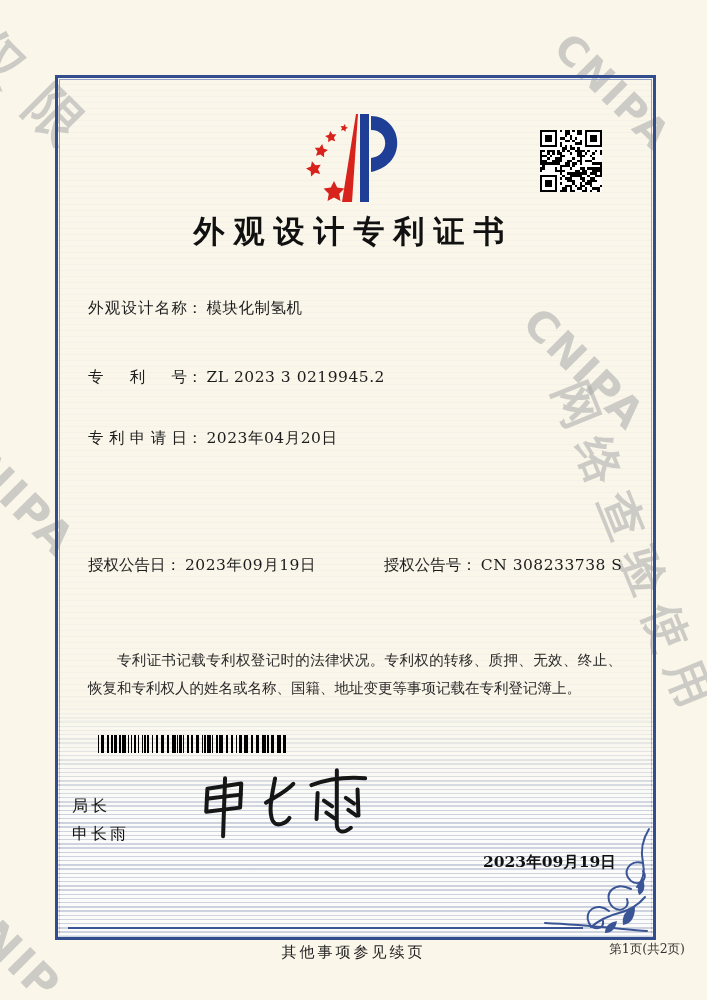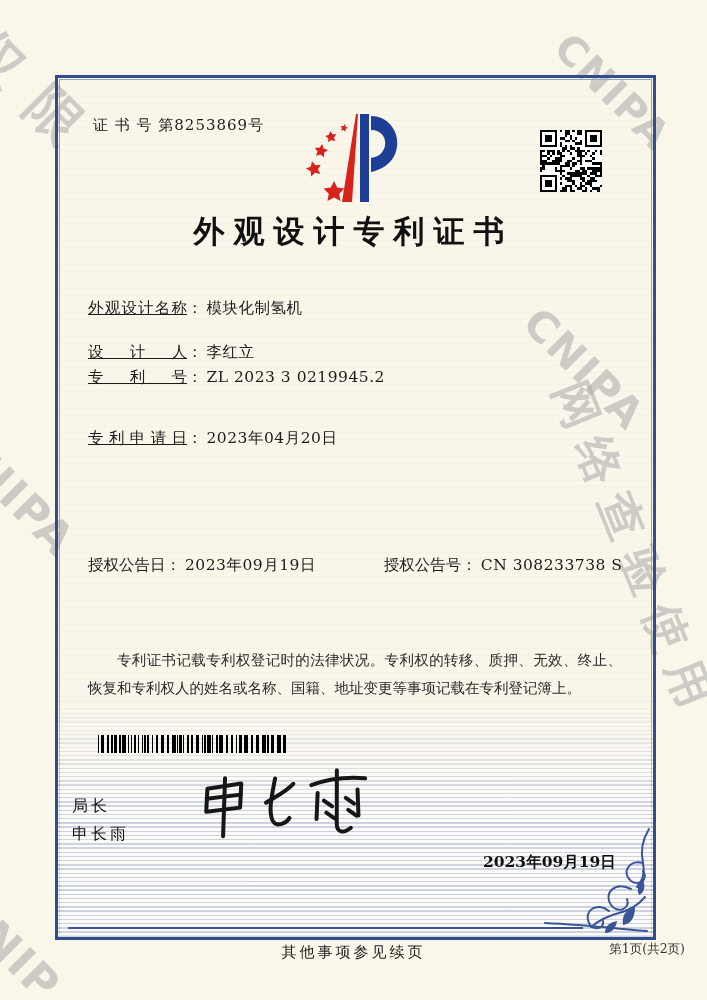--- a/index.html
+++ b/index.html
@@ -20,21 +20,21 @@
         background:repeating-linear-gradient(0deg, rgba(170,182,215,0.55) 0 1.4px, rgba(252,253,255,0.75) 1.4px 4.2px);
         -webkit-mask-image:linear-gradient(to bottom, transparent 0, rgba(0,0,0,.4) 20%, #000 50%);
         mask-image:linear-gradient(to bottom, transparent 0, rgba(0,0,0,.4) 20%, #000 50%);}
   #wave-line{position:absolute;left:10px;right:70px;bottom:8px;border-bottom:2px solid #3a5596;}
 
   
   #content{position:absolute;inset:0;z-index:3;color:#1c1c1c;}
   #cert-no{left:93px;top:116px;font-size:15px;letter-spacing:1px;}
   #title{left:0;top:211px;width:707px;text-align:center;font-size:31px;font-weight:bold;letter-spacing:9px;color:#111;}
   .frow{left:88px;font-size:15.5px;white-space:nowrap;}
-  .flabel{display:inline-block;width:99px;text-align:justify;text-align-last:justify;text-decoration:underline;}
+  .flabel{display:inline-block;width:99px;text-align:justify;text-align-last:justify;}
   .fcolon{display:inline-block;margin-right:4px;}
   .fvalue{letter-spacing:.5px;}
   .para{left:88px;width:534px;font-size:14.5px;line-height:1.95;text-indent:2em;color:#2a2a2a;text-align:justify;}
   .issuer-line{left:72px;font-family:"DejaVu Sans",sans-serif;font-size:16px;letter-spacing:3px;color:#111;}
   #sign-date{left:483px;top:852px;font-size:15.5px;font-weight:600;color:#111;}
   #page-indicator{left:55px;top:913px;width:630px;text-align:right;font-size:12.5px;color:#333;margin-top:28px;}
   #continuation{left:0;top:943px;width:707px;text-align:center;font-size:15px;color:#222;letter-spacing:3px;font-family:Liberation Mono, monospace;}
 </style>
 </head>
 <body>
@@ -67,24 +67,20 @@
       <g fill="#3a5596">
         <path d="M96,84 q-14,4 -12,18 q12,-2 12,-18 z"></path>
         <path d="M78,98 q-12,2 -12,12 q10,0 12,-12 z"></path>
         <path d="M104,56 q-8,8 -4,16 q8,-4 4,-16 z"></path>
       </g>
     </svg>
   </div>
 
   <div id="content">
 
-    <div id="cert-no" class="abs">
-      <span>证 书 号</span>
-      <span>第8253869号</span>
-    </div>
 
     <svg class="abs" style="left:288px;top:106px;" width="122" height="102" viewBox="0 0 122 102">
       <g fill="#d8221c">
         <path transform="translate(46,86) scale(11)" d="M0,-1 L0.294,-0.405 0.951,-0.309 0.476,0.155 0.588,0.809 0,0.5 -0.588,0.809 -0.476,0.155 -0.951,-0.309 -0.294,-0.405 Z"></path>
         <path transform="translate(26,63) scale(8) rotate(-15)" d="M0,-1 L0.294,-0.405 0.951,-0.309 0.476,0.155 0.588,0.809 0,0.5 -0.588,0.809 -0.476,0.155 -0.951,-0.309 -0.294,-0.405 Z"></path>
         <path transform="translate(33,45) scale(7) rotate(10)" d="M0,-1 L0.294,-0.405 0.951,-0.309 0.476,0.155 0.588,0.809 0,0.5 -0.588,0.809 -0.476,0.155 -0.951,-0.309 -0.294,-0.405 Z"></path>
         <path transform="translate(43,31) scale(6) rotate(-8)" d="M0,-1 L0.294,-0.405 0.951,-0.309 0.476,0.155 0.588,0.809 0,0.5 -0.588,0.809 -0.476,0.155 -0.951,-0.309 -0.294,-0.405 Z"></path>
         <path transform="translate(56,22) scale(4) rotate(14)" d="M0,-1 L0.294,-0.405 0.951,-0.309 0.476,0.155 0.588,0.809 0,0.5 -0.588,0.809 -0.476,0.155 -0.951,-0.309 -0.294,-0.405 Z"></path>
         <polygon points="68,8 70,8 64,96 54,96"></polygon>
       </g>
@@ -316,23 +312,20 @@
         <rect x="0" y="18" width="7" height="7" fill="#000"></rect>
         <rect x="1" y="19" width="5" height="5" fill="#fff"></rect>
         <rect x="2" y="20" width="3" height="3" fill="#000"></rect>
       </svg>
 
     <div id="title" class="abs">外观设计专利证书</div>
 
     <div class="frow abs" style="top:298px">
       <span class="flabel">外观设计名称</span><span class="fcolon">：</span><span class="fvalue">模块化制氢机</span>
     </div>
-    <div class="frow abs" style="top:342px">
-      <span class="flabel">设计人</span><span class="fcolon">：</span><span class="fvalue">李红立</span>
-    </div>
     <div class="frow abs" style="top:367px">
       <span class="flabel">专利号</span><span class="fcolon">：</span><span class="fvalue">ZL 2023 3 0219945.2</span>
     </div>
     <div class="frow abs" style="top:428px">
       <span class="flabel">专利申请日</span><span class="fcolon">：</span><span class="fvalue">2023年04月20日</span>
     </div>
     <div class="frow abs" style="top:555px">
       <span>授权公告日</span><span class="fcolon">：</span><span class="fvalue">2023年09月19日</span>
       <span style="display:inline-block;width:58px;"></span>
       <span>授权公告号</span><span class="fcolon">：</span><span class="fvalue">CN 308233738 S</span>

